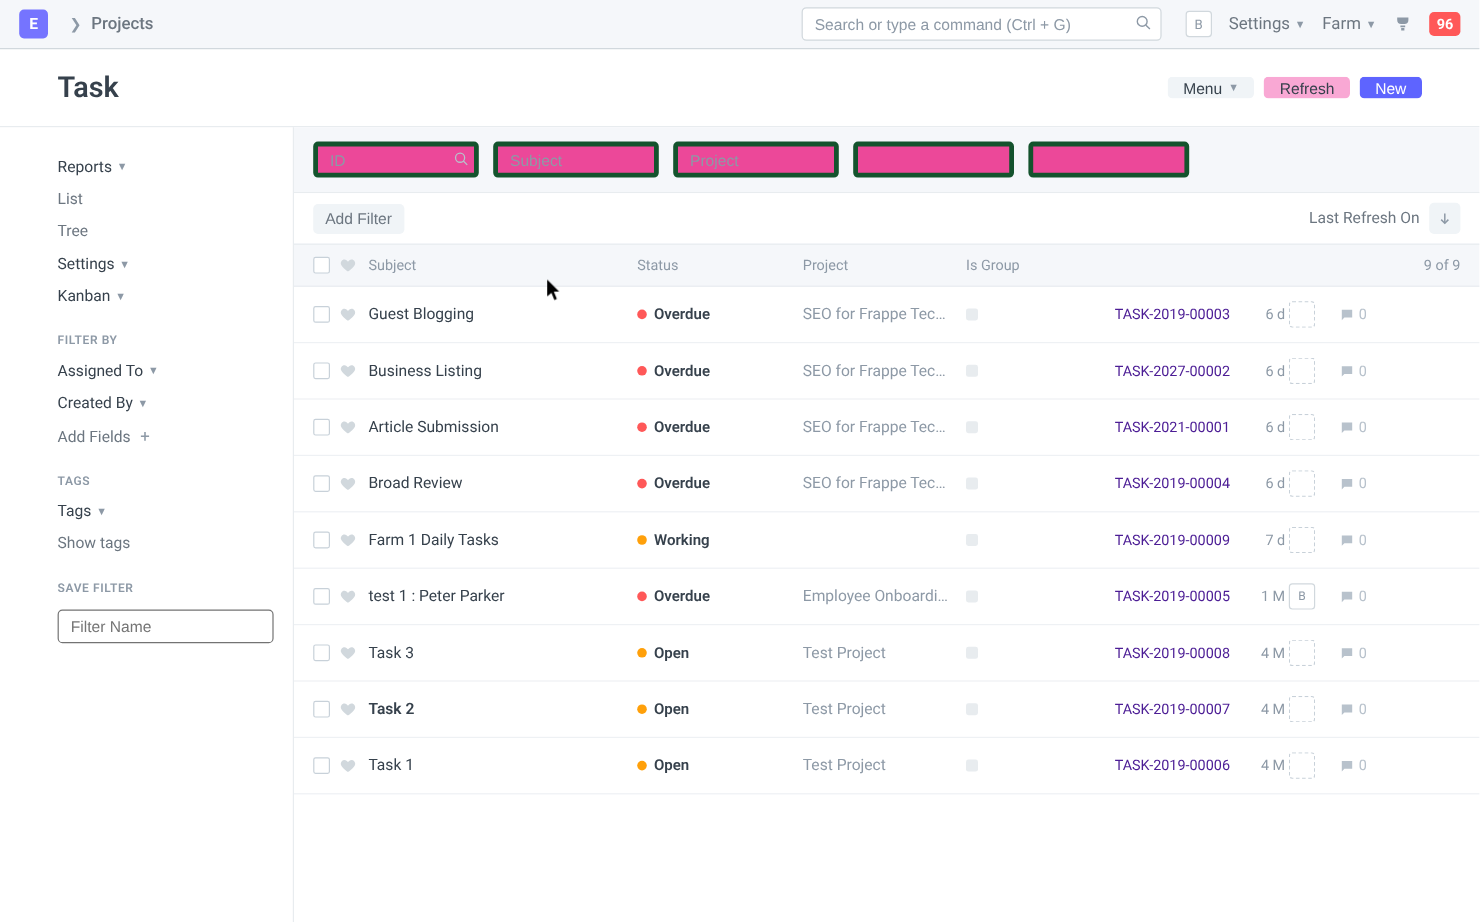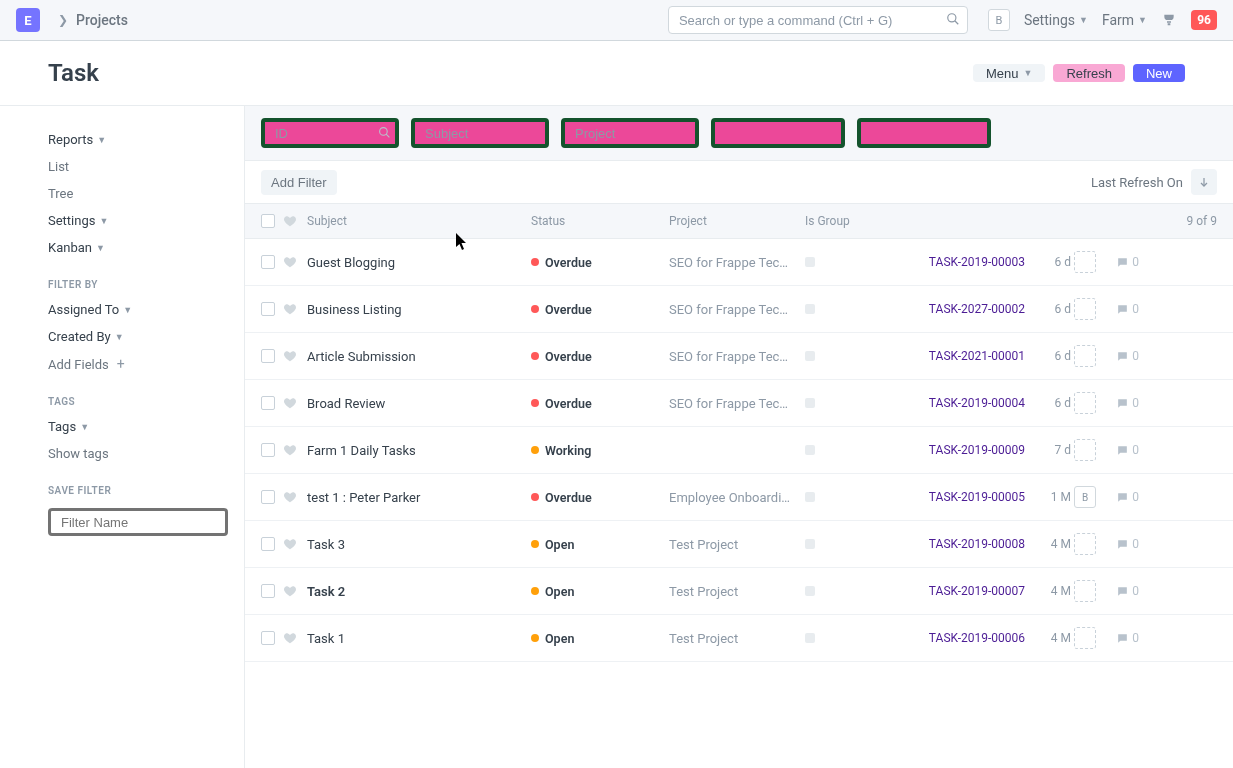--- a/index.html
+++ b/index.html
@@ -24,21 +24,21 @@
   .btn { height:18px; padding:0 12px; border-radius:4px; border:1px solid transparent; font-size:13px; cursor:pointer; display:inline-flex; align-items:center; gap:5px; background:#f0f4f7; color:#36414c; }
   .btn-group { display:flex; gap:8px; }
   .btn.primary { background:#5e64ff; color:#fff; }
   .btn.plain { background:#f9a8d4; }
   .layout { display:flex; }
   .sidebar { width:244px; padding:20px 0 20px 48px; font-size:13px; }
   .side-item { padding:6px 0; color:#6c7680; cursor:pointer; display:flex; align-items:center; gap:4px; }
   .side-item.dark { color:#36414c; }
   .side-heading { font-size:10px; letter-spacing:0.5px; color:#8d99a6; font-weight:600; padding:18px 0 6px; text-transform:uppercase; }
   .plus { font-size:14px; color:#8d99a6; margin-left:4px; }
-  .filter-name { width:180px; height:28px; border:3px solid #737373; border-radius:4px; padding:0 10px; font-size:13px; margin-top:6px; }
+  .filter-name { width:180px; height:28px; border:1px solid #737373; border-radius:4px; padding:0 10px; font-size:13px; margin-top:6px; }
   .main { flex:1; border-left:1px solid #e8ecef; }
   .filter-bar { background:#f5f7fa; padding:12px 16px; display:flex; gap:12px; border-bottom:1px solid #e8ecef; }
   .fcontrol { position:relative; }
   .finput { height:30px; border:4px solid #14532d; border-radius:4px; padding:0 10px; font-size:13px; background:#ec4899; }
   .finput::placeholder { color:#8d99a6; }
   .w140 { width:138px; }
   .w134 { width:134px; }
   .id-search { position:absolute; right:8px; top:8px; color:#b8c2cc; pointer-events:none; }
   .toolbar { display:flex; align-items:center; padding:8px 16px; background:#fff; }
   .add-filter-btn { background:#f0f4f7; border:none; padding:5px 10px; border-radius:4px; font-size:13px; color:#6c7680; cursor:pointer; }

